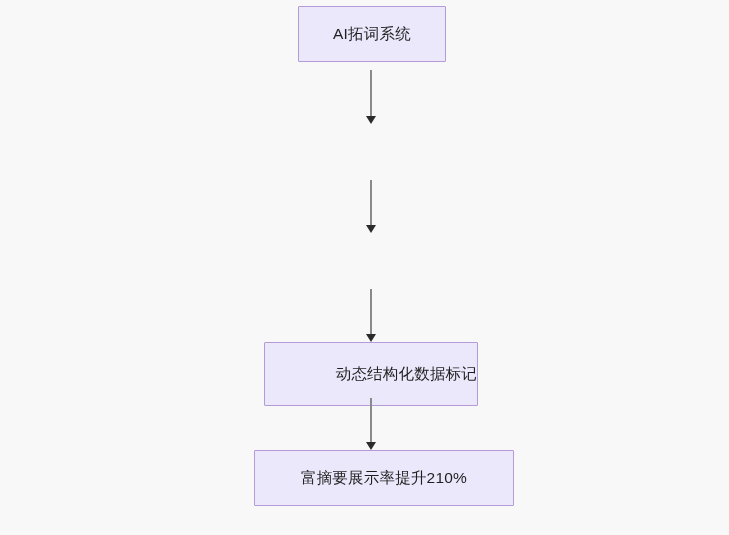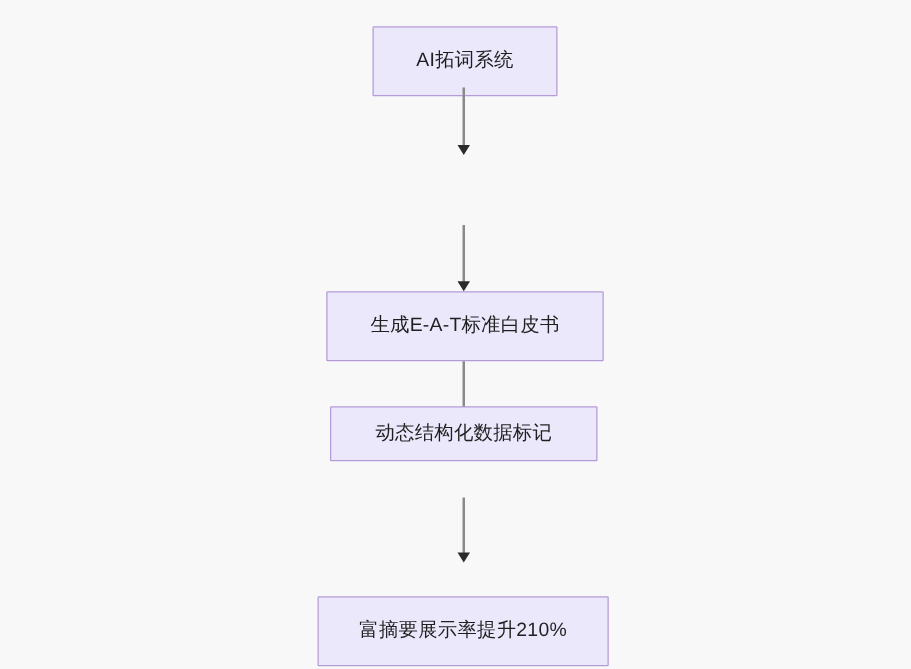--- a/index.html
+++ b/index.html
@@ -49,42 +49,39 @@
     border-left: 5.5px solid transparent;
     border-right: 5.5px solid transparent;
     border-top: 8px solid #2b2b2b;
   }
 </style>
 </head>
 <body>
 
 <div id="flowchart">
 
-  <div class="node" style="left:298px; top:21px; width:148px; height:56px;">
+  <div class="node" style="left:298px; top:6px; width:148px; height:56px;">
     <span class="node-label">AI拓词系统</span>
   </div>
 
   <div class="edge" style="left:370px; top:70px; height:47px;"></div>
   <div class="arrowhead" style="left:365.5px; top:116px;"></div>
 
 
   <div class="edge" style="left:370px; top:180px; height:46px;"></div>
   <div class="arrowhead" style="left:365.5px; top:225px;"></div>
 
-  <div class="node" style="left:261px; top:233px; width:222px; height:56px;">
-    <span class="node-label">生成E-A-T标准白皮书</span>
-  </div>
 
   <div class="edge" style="left:370px; top:289px; height:46px;"></div>
   <div class="arrowhead" style="left:365.5px; top:334px;"></div>
 
-  <div class="node" style="left:264px; top:325px; width:214px; height:44px;">
+  <div class="node" style="left:264px; top:342px; width:214px; height:64px;justify-content:flex-end;">
     <span class="node-label">动态结构化数据标记</span>
   </div>
 
   <div class="edge" style="left:370px; top:398px; height:45px;"></div>
   <div class="arrowhead" style="left:365.5px; top:442px;"></div>
 
-  <div class="node" style="left:254px; top:450px; width:233px; height:56px;margin-top:27px;">
+  <div class="node" style="left:254px; top:450px; width:260px; height:56px;">
     <span class="node-label">富摘要展示率提升210%</span>
   </div>
 
 </div>
 
 </body></html>

